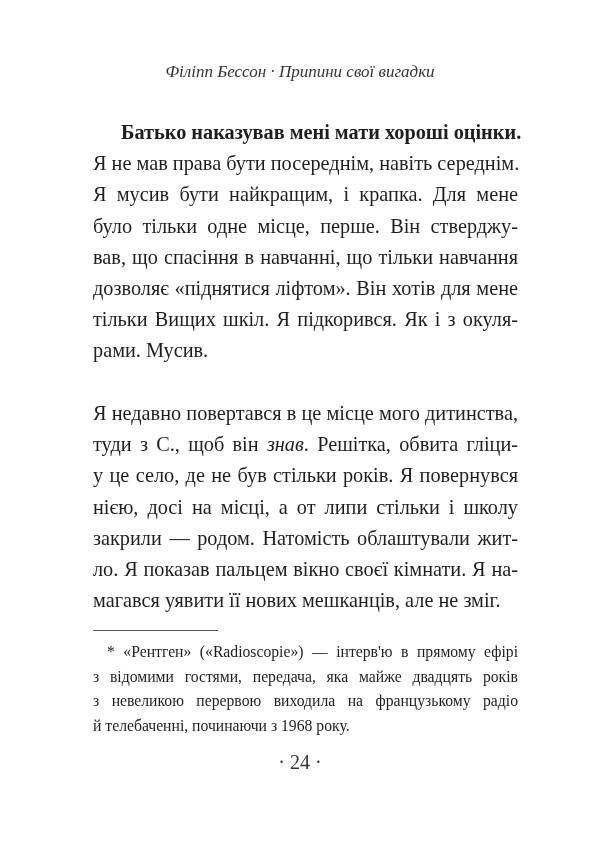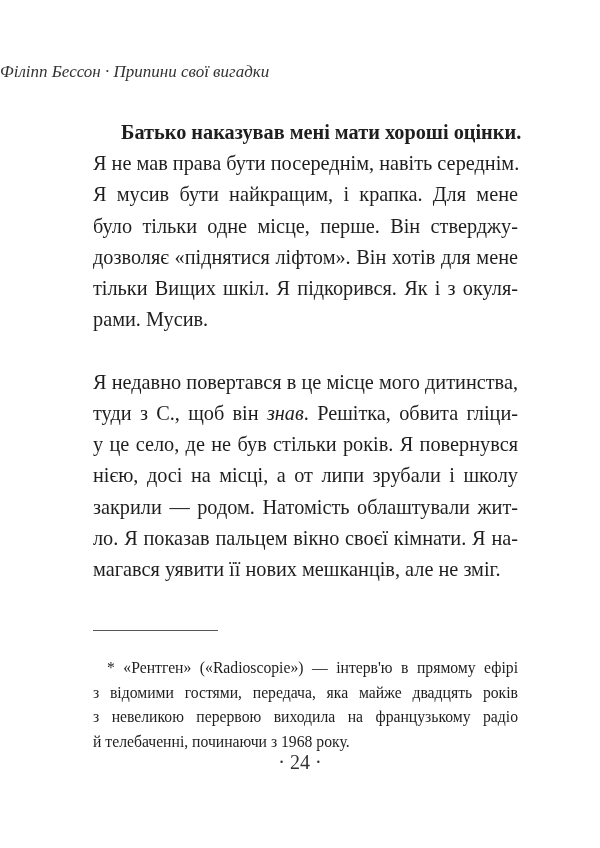--- a/index.html
+++ b/index.html
@@ -1,37 +1,37 @@
 <!DOCTYPE html>
 <html><head>
   <meta charset="utf-8">
   <style>
     html, body { margin: 0; padding: 0; }
     body {
       width: 600px; height: 848px; background: #ffffff; position: relative; overflow: hidden;
       color: #1e1e1e; font-family: "DejaVu Serif", "Liberation Serif", serif;
     }
     .running-head {
-      position: absolute; top: 62px; left: 0; width: 600px; 
+      position: absolute; top: 62px; left: 0; width: 600px; text-align: center;
       font-family: "Liberation Serif", serif; font-style: italic; font-size: 17px; color: #333;
     }
     .body-text {
       position: absolute; left: 93px; width: 425px; top: 117px;
       font-family: "Liberation Serif", serif; font-size: 20.3px; line-height: 31.2px;
     }
     .line { white-space: nowrap; text-align: justify; text-align-last: justify; height: 31.2px; }
     .line.last { text-align-last: left; }
     .indent { padding-left: 28px; font-weight: bold; }
     .gap { height: 31.5px; }
     .fn-rule {
       position: absolute; left: 93px; top: 630px; width: 125px; height: 0; border-top: 1px solid #555;
     }
     .footnote {
       position: absolute; left: 93px; width: 425px; top: 640px;
-      font-family: "Liberation Serif", serif; font-size: 15.7px; line-height: 24.5px; margin-top: 16px;
+      font-family: "Liberation Serif", serif; font-size: 15.7px; line-height: 24.5px;
     }
     .footnote .line { height: 24.5px; }
     .fn-indent { padding-left: 14px; }
     .page-number {
       position: absolute; top: 751px; left: 0; width: 600px; text-align: center;
       font-family: "Liberation Serif", serif; font-size: 20px; color: #333;
     }
     sup { font-size: 12px; line-height: 0; }
     em { font-style: italic; }
   </style>
@@ -39,30 +39,31 @@
 <body>
 
 <div class="running-head">Філіпп Бессон · Припини свої вигадки</div>
 
 <div class="body-text">
   <div>
     <div class="line indent">Батько наказував мені мати хороші оцінки.</div>
     <div class="line">Я не мав права бути посереднім, навіть середнім.</div>
     <div class="line">Я мусив бути найкращим, і крапка. Для мене</div>
     <div class="line">було тільки одне місце, перше. Він стверджу-</div>
+    <div class="line">вав, що спасіння в навчанні, що тільки навчання</div>
     <div class="line">дозволяє «піднятися ліфтом». Він хотів для мене</div>
     <div class="line">тільки Вищих шкіл. Я підкорився. Як і з окуля-</div>
     <div class="line last">рами. Мусив.</div>
   </div>
   <div class="gap"></div>
   <div>
     <div class="line">Я недавно повертався в це місце мого дитинства,</div>
     <div class="line"><span>туди з С., щоб він </span><em>знав</em><span>. Решітка, обвита гліци-</span></div>
     <div class="line">у це село, де не був стільки років. Я повернувся</div>
-    <div class="line">нією, досі на місці, а от липи зрубали і школу</div>
+    <div class="line">нією, досі на місці, а от липи стільки і школу</div>
     <div class="line">закрили — родом. Натомість облаштували жит-</div>
     <div class="line">ло. Я показав пальцем вікно своєї кімнати. Я на-</div>
     <div class="line last">магався уявити її нових мешканців, але не зміг.</div>
   </div>
 </div>
 
 <div class="fn-rule"></div>
 
 <div class="footnote">
   <div class="line fn-indent">* «Рентген» («Radioscopie») — інтерв'ю в прямому ефірі</div>

